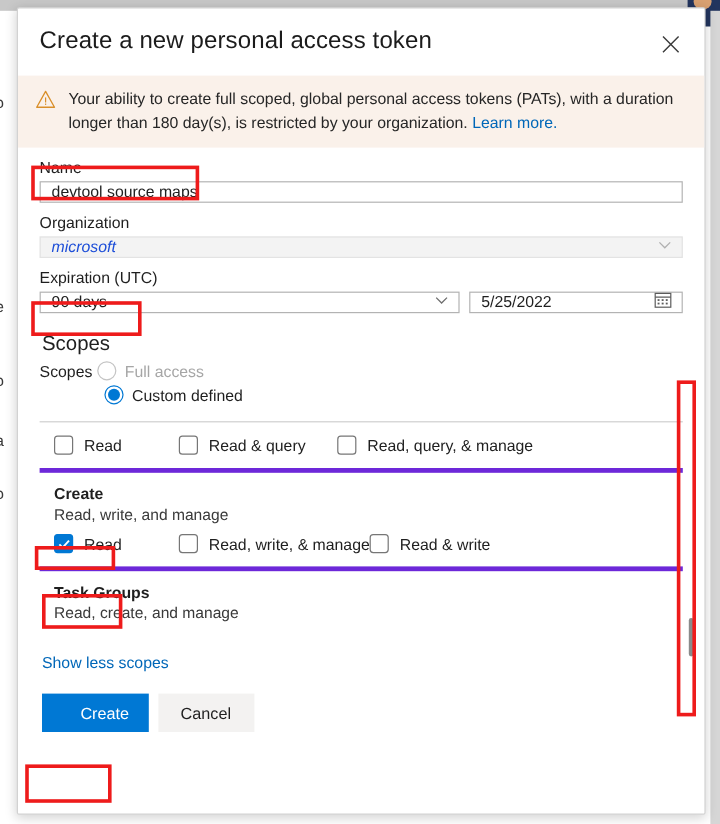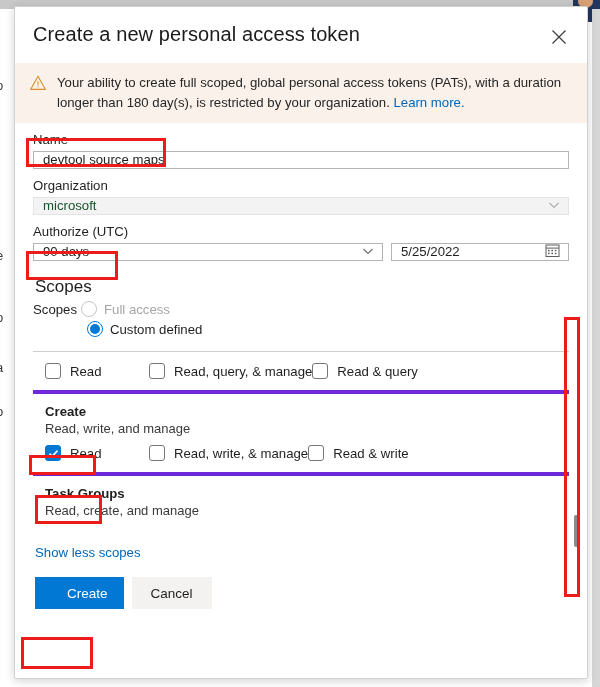--- a/index.html
+++ b/index.html
@@ -107,21 +107,22 @@
     background: #fff;
     font-size: 13.2px;
     color: #1f1f1f;
     padding: 0 9px;
     line-height: 28px;
     display: block;
   }
   .text-input.disabled {
     background: #f3f3f3;
     border-color: #e3e3e3;
-    color: #14532d;
+    color: #1d4ed8;
+    font-style: italic;
   }
   .select-wrap { position: relative; }
   .chev {
     position: absolute; right: 9px; top: 50%;
     transform: translateY(-50%);
     pointer-events: none;
     color: #6e6e6e;
   }
   .chev.disabled { color: #b0b0b0; }
 
@@ -330,21 +331,21 @@
     <div class="select-wrap">
       <input class="text-input disabled" disabled="" value="microsoft" style="">
       <span class="chev disabled">
         <svg width="12" height="12" viewBox="0 0 12 12" aria-hidden="true">
           <path d="M1.5 4 L6 8.5 L10.5 4" fill="none" stroke="currentColor" stroke-width="1.1"></path>
         </svg>
       </span>
     </div>
 
     
-    <div class="field-label">Authorize (UTC)</div>
+    <div class="field-label">Expiration (UTC)</div>
     <div class="exp-row">
       <div class="exp-select">
         <input class="text-input" readonly="" value="90 days" style="">
         <span class="chev">
           <svg width="12" height="12" viewBox="0 0 12 12" aria-hidden="true">
             <path d="M1.5 4 L6 8.5 L10.5 4" fill="none" stroke="currentColor" stroke-width="1.1"></path>
           </svg>
         </span>
       </div>
       <div class="exp-date">
@@ -380,31 +381,31 @@
     <div class="scope-list">
 
       <div class="scope-block first">
         <div class="cb-row" style="margin-top:2px">
           <span class="cb-item w1">
             <span class="checkbox">
               
             </span>
             <span>Read</span>
           </span>
+          <span class="cb-item w2">
+            <span class="checkbox">
+              
+            </span>
+            <span>Read &amp; query</span>
+          </span>
           <span class="cb-item">
             <span class="checkbox">
               
             </span>
             <span>Read, query, &amp; manage</span>
-          </span>
-          <span class="cb-item w2">
-            <span class="checkbox">
-              
-            </span>
-            <span>Read &amp; query</span>
           </span>
         </div>
       </div>
 
       <div class="scope-block">
         <div class="scope-name">Create</div>
         <div class="scope-desc">Read, write, and manage</div>
         <div class="cb-row">
           <span class="cb-item w1">
             <span class="checkbox checked">

